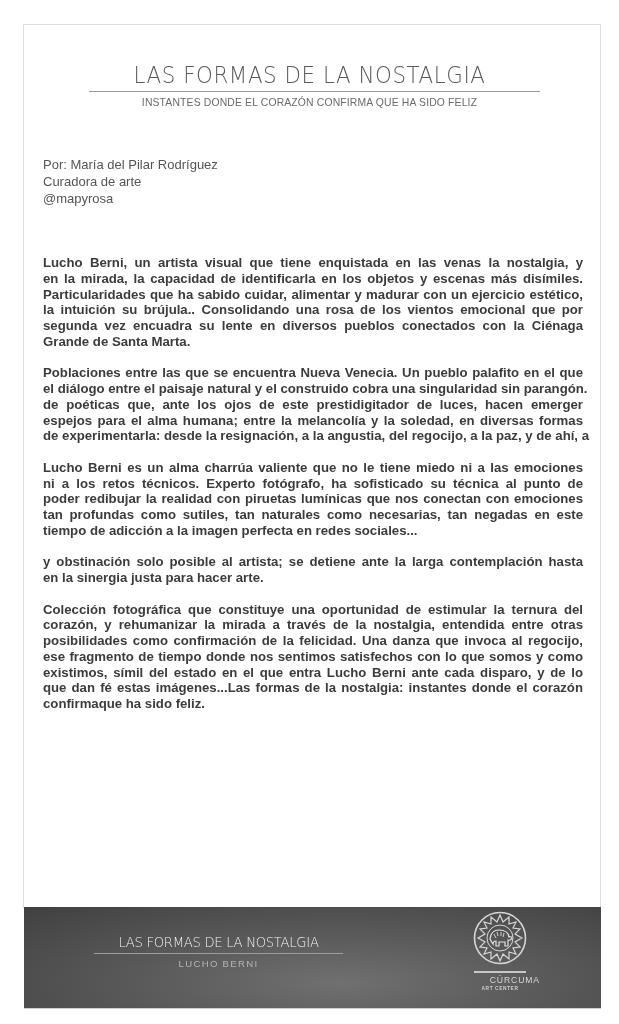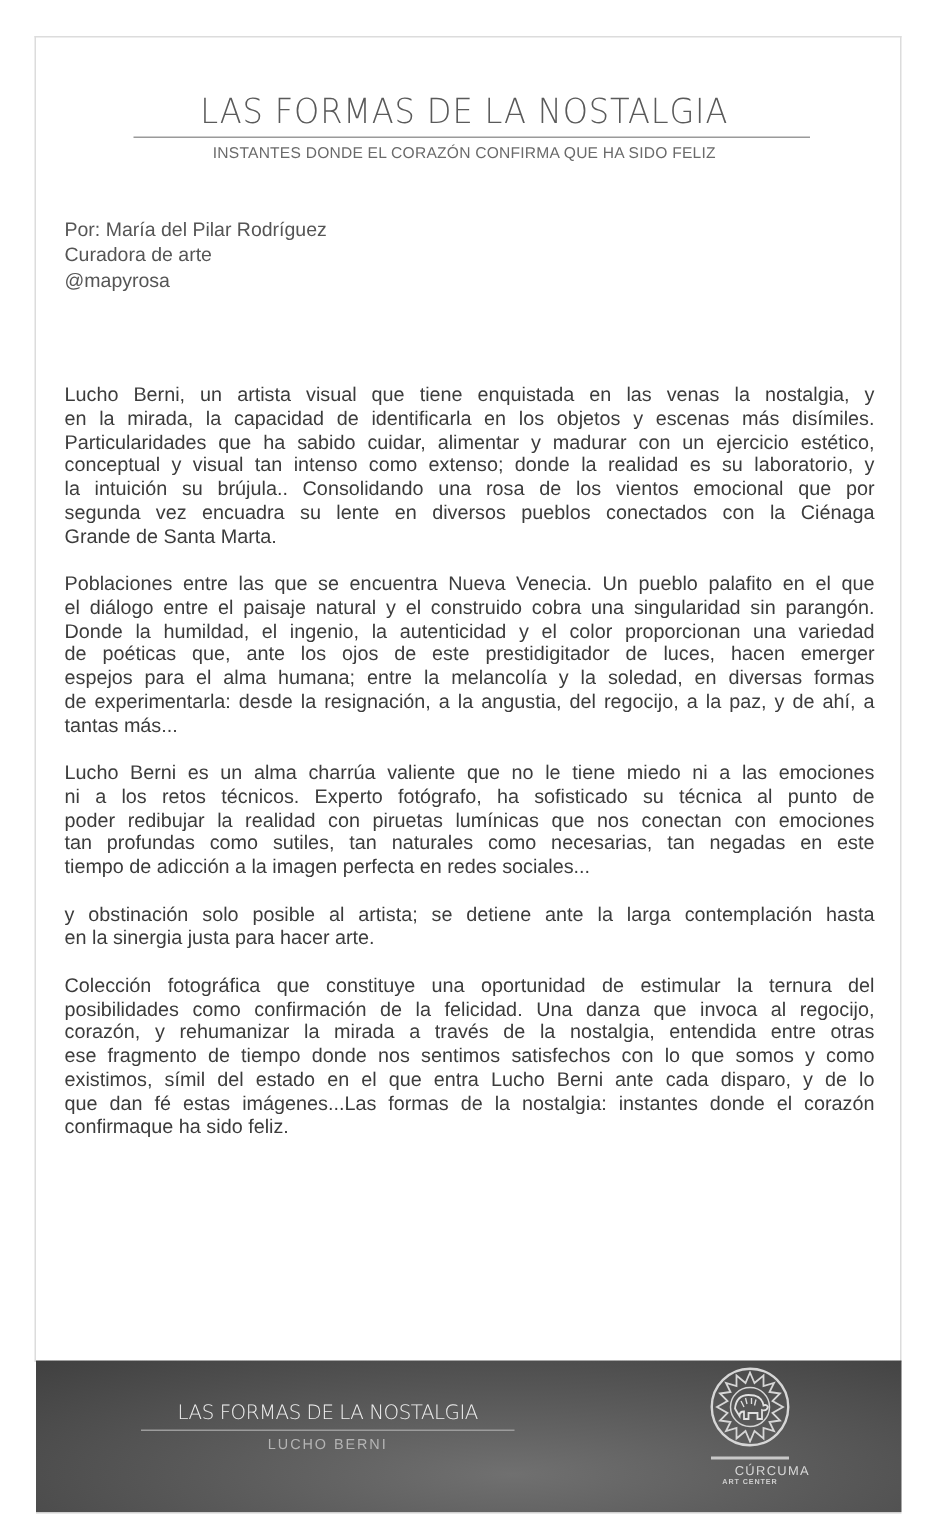--- a/index.html
+++ b/index.html
@@ -7,27 +7,27 @@
            font-family: "DejaVu Sans", sans-serif; color: #3a3a3a; }
     .sheet { position: absolute; left: 23px; top: 24px; width: 578px; height: 884px;
              border: 1px solid #dcdcdc; border-bottom: none; background: #fff; box-sizing: border-box; }
     .header-title { position: absolute; left: 0; top: 62px; width: 619px; text-align: center;
                     font-family: "DejaVu Sans", sans-serif; font-weight: 200; font-size: 23px;
                     letter-spacing: 0.6px; color: #5a5a5a; line-height: 26px; transform: scaleX(0.93); }
     .header-rule { position: absolute; left: 89px; top: 91px; width: 451px; height: 1px; background: #9a9a9a; }
     .header-subtitle { position: absolute; left: 0; top: 96px; width: 619px; text-align: center;
                        font-family: "Liberation Sans", sans-serif; font-size: 10.4px; letter-spacing: 0.15px;
                        color: #6a6a6a; line-height: 14px; }
-    .author { position: absolute; left: 43px; top: 144px; font-family: "Liberation Sans", sans-serif;
+    .author { position: absolute; left: 43px; top: 156px; font-family: "Liberation Sans", sans-serif;
               font-size: 13px; line-height: 17px; color: #555; }
     .author div { white-space: nowrap; }
     .body { position: absolute; left: 43px; top: 255px; width: 540px;
             font-family: "Liberation Sans", sans-serif; font-size: 13.2px; line-height: 15.75px; color: #3c3c3c; }
     .para { margin: 0 0 15.75px 0; }
-    .line { display: block; white-space: nowrap; text-align: justify; text-align-last: justify; height: 15.75px; }
+    .line { display: block; white-space: nowrap; text-align: justify; text-align-last: justify; height: 15.75px; font-weight: bold; }
     .line.last { text-align-last: left; }
     .footer { position: absolute; left: 24px; top: 907px; width: 577px; height: 101px;
               background: radial-gradient(ellipse at 55% 75%, #707070 0%, #5a5a5a 45%, #404040 100%);
               border-bottom: 1px solid #cfcfcf; }
     .footer-title { position: absolute; left: 94px; top: 934px; width: 249px; text-align: center;
                     font-family: "DejaVu Sans", sans-serif; font-weight: 200; font-size: 13.2px;
                     letter-spacing: -0.3px; color: #efefef; line-height: 18px; }
     .footer-rule { position: absolute; left: 94px; top: 953px; width: 249px; height: 1px; background: #9c9c9c; }
     .footer-sub { position: absolute; left: 94px; top: 957px; width: 249px; text-align: center;
                   font-family: "Liberation Sans", sans-serif; font-size: 9.6px; letter-spacing: 1.3px;
@@ -54,49 +54,46 @@
   <div>Por: María del Pilar Rodríguez</div>
   <div>Curadora de arte</div>
   <div>@mapyrosa</div>
 </div>
 
 <div class="body" id="body">
     <div class="para">
       <span class="line">Lucho Berni, un artista visual que tiene enquistada en las venas la nostalgia, y</span>
       <span class="line">en la mirada, la capacidad de identificarla en los objetos y escenas más disímiles.</span>
       <span class="line">Particularidades que ha sabido cuidar, alimentar y madurar con un ejercicio estético,</span>
-      <span class="line">conceptual y visual tan intenso como extenso; donde la realidad es su laboratorio, y</span>
       <span class="line">la intuición su brújula.. Consolidando una rosa de los vientos emocional que por</span>
       <span class="line">segunda vez encuadra su lente en diversos pueblos conectados con la Ciénaga</span>
       <span class="line last">Grande de Santa Marta.</span>
     </div>
     <div class="para">
       <span class="line">Poblaciones entre las que se encuentra Nueva Venecia. Un pueblo palafito en el que</span>
       <span class="line">el diálogo entre el paisaje natural y el construido cobra una singularidad sin parangón.</span>
-      <span class="line">Donde la humildad, el ingenio, la autenticidad y el color proporcionan una variedad</span>
       <span class="line">de poéticas que, ante los ojos de este prestidigitador de luces, hacen emerger</span>
       <span class="line">espejos para el alma humana; entre la melancolía y la soledad, en diversas formas</span>
       <span class="line">de experimentarla: desde la resignación, a la angustia, del regocijo, a la paz, y de ahí, a</span>
-      <span class="line last">tantas más...</span>
     </div>
     <div class="para">
       <span class="line">Lucho Berni es un alma charrúa valiente que no le tiene miedo ni a las emociones</span>
       <span class="line">ni a los retos técnicos. Experto fotógrafo, ha sofisticado su técnica al punto de</span>
       <span class="line">poder redibujar la realidad con piruetas lumínicas que nos conectan con emociones</span>
       <span class="line">tan profundas como sutiles, tan naturales como necesarias, tan negadas en este</span>
       <span class="line last">tiempo de adicción a la imagen perfecta en redes sociales...</span>
     </div>
     <div class="para">
       <span class="line">y obstinación solo posible al artista; se detiene ante la larga contemplación hasta</span>
       <span class="line last">en la sinergia justa para hacer arte.</span>
     </div>
     <div class="para">
       <span class="line">Colección fotográfica que constituye una oportunidad de estimular la ternura del</span>
+      <span class="line">corazón, y rehumanizar la mirada a través de la nostalgia, entendida entre otras</span>
       <span class="line">posibilidades como confirmación de la felicidad. Una danza que invoca al regocijo,</span>
-      <span class="line">corazón, y rehumanizar la mirada a través de la nostalgia, entendida entre otras</span>
       <span class="line">ese fragmento de tiempo donde nos sentimos satisfechos con lo que somos y como</span>
       <span class="line">existimos, símil del estado en el que entra Lucho Berni ante cada disparo, y de lo</span>
       <span class="line">que dan fé estas imágenes...Las formas de la nostalgia: instantes donde el corazón</span>
       <span class="line last">confirmaque ha sido feliz.</span>
     </div>
   </div>
 
 <div class="footer"></div>
 <div class="footer-title">LAS FORMAS DE LA NOSTALGIA</div>
 <div class="footer-rule"></div>

